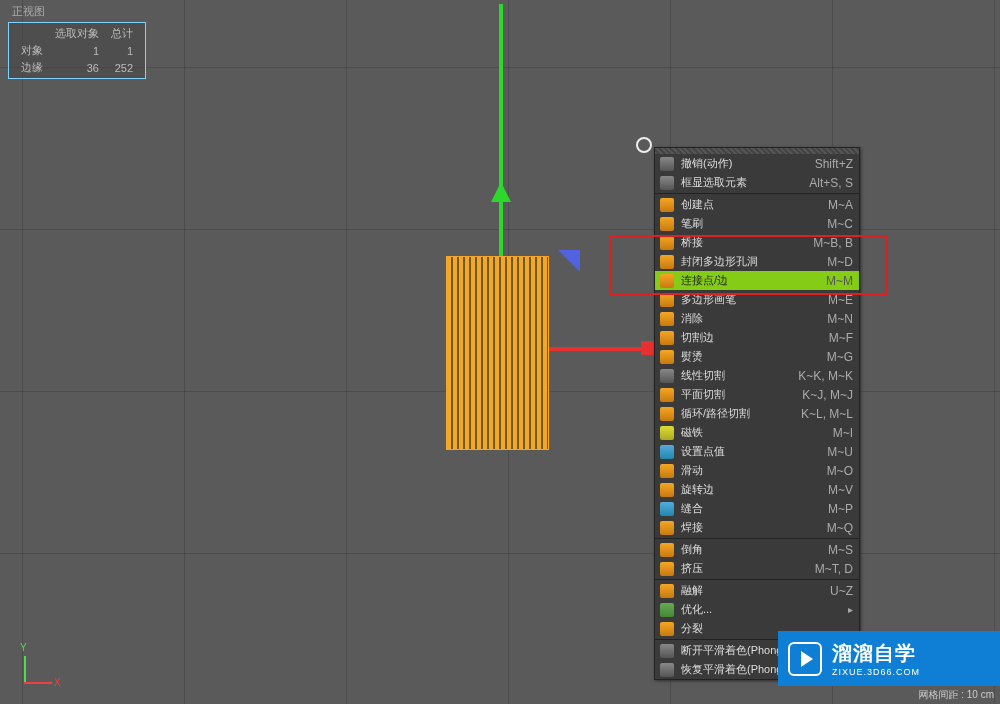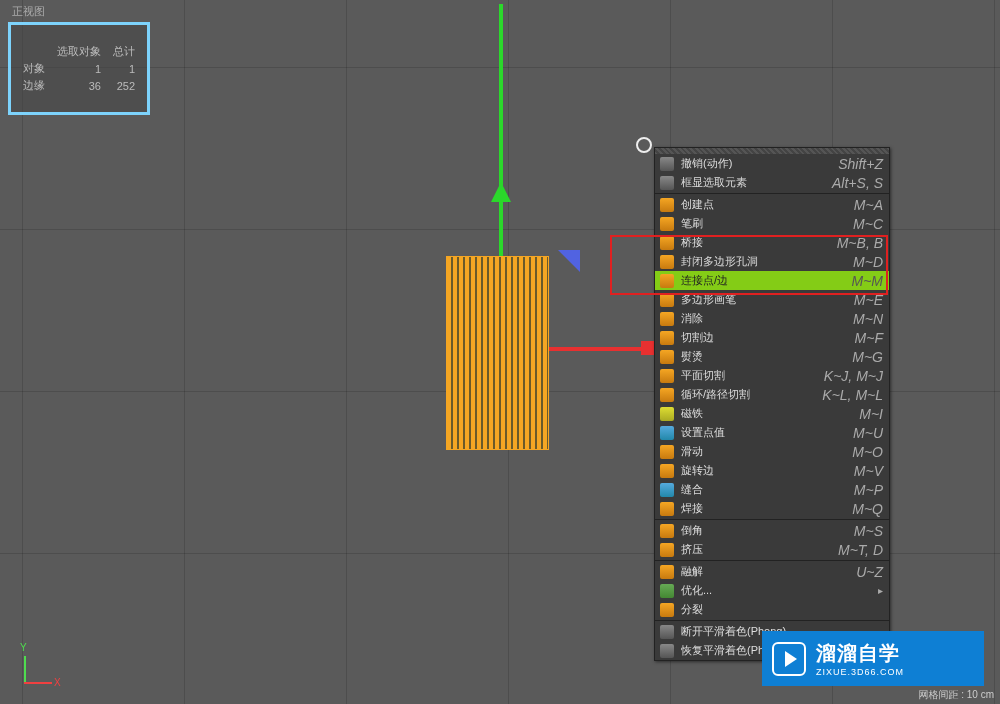--- a/index.html
+++ b/index.html
@@ -33,22 +33,22 @@
       left: 12px;
       color: #aaa;
       font-size: 11px;
     }
     
     .stats-box {
       position: absolute;
       top: 22px;
       left: 8px;
       background: rgba(70,70,70,0.6);
-      border: 3px solid #7dd3fc;
-      padding: 18px 6px;
+      border: 1px solid #7dd3fc;
+      padding: 2px 6px;
       font-size: 11px;
       color: #bbb;
     }
     .stats-box table { border-collapse: collapse; }
     .stats-box td { padding: 1px 6px; text-align: left; }
     .stats-box td.num { text-align: right; }
     
     
     .axis-gizmo {
       position: absolute;
@@ -141,21 +141,21 @@
       height: 16px;
       border: 2px solid #eee;
       border-radius: 50%;
     }
     
     
     .context-menu {
       position: absolute;
       left: 654px;
       top: 147px;
-      width: 236px;
+      width: 206px;
       background: #3a3a3a;
       border: 1px solid #222;
       box-shadow: 1px 1px 3px rgba(0,0,0,0.5);
     }
     .menu-handle {
       height: 6px;
       background: repeating-linear-gradient(45deg, #555, #555 2px, #444 2px, #444 4px);
     }
     .menu-item {
       display: flex;
@@ -173,21 +173,21 @@
       width: 16px;
       height: 16px;
       margin-right: 6px;
       flex-shrink: 0;
       display: flex;
       align-items: center;
       justify-content: center;
       font-size: 12px;
     }
     .menu-label { flex: 1; white-space: nowrap; overflow: hidden; }
-    .menu-shortcut { color: #aaa; font-size: 14px; margin-left: 8px; font-style: italic; }
+    .menu-shortcut { color: #aaa; font-size: 12px; margin-left: 8px; }
     .menu-item.highlighted .menu-shortcut { color: #555; }
     .menu-item.has-submenu::after {
       content: '▸';
       margin-left: 4px;
       color: #aaa;
       font-size: 10px;
     }
     .menu-divider {
       height: 1px;
       background: #222;
@@ -209,21 +209,21 @@
       top: 235px;
       width: 278px;
       height: 60px;
       border: 2px solid #e02020;
       pointer-events: none;
     }
     
     
     .watermark {
       position: absolute;
-      right: 16px;
+      right: 0;
       bottom: 18px;
       width: 222px;
       height: 55px;
       background: #0e7fd4;
       display: flex;
       align-items: center;
       padding: 0 10px;
       gap: 10px;
     }
     .watermark-play {
@@ -381,20 +381,27 @@
       </div>
       <div class="menu-item">
         <div class="menu-icon">
           <div class="ic ic-orange"></div>
         </div>
         <span class="menu-label">熨烫</span>
         <span class="menu-shortcut">M~G</span>
       </div>
       <div class="menu-item">
         <div class="menu-icon">
+          <div class="ic ic-grey"></div>
+        </div>
+        <span class="menu-label">线性切割</span>
+        <span class="menu-shortcut">K~K, M~K</span>
+      </div>
+      <div class="menu-item">
+        <div class="menu-icon">
           <div class="ic ic-orange"></div>
         </div>
         <span class="menu-label">平面切割</span>
         <span class="menu-shortcut">K~J, M~J</span>
       </div>
       <div class="menu-item">
         <div class="menu-icon">
           <div class="ic ic-orange"></div>
         </div>
         <span class="menu-label">循环/路径切割</span>

